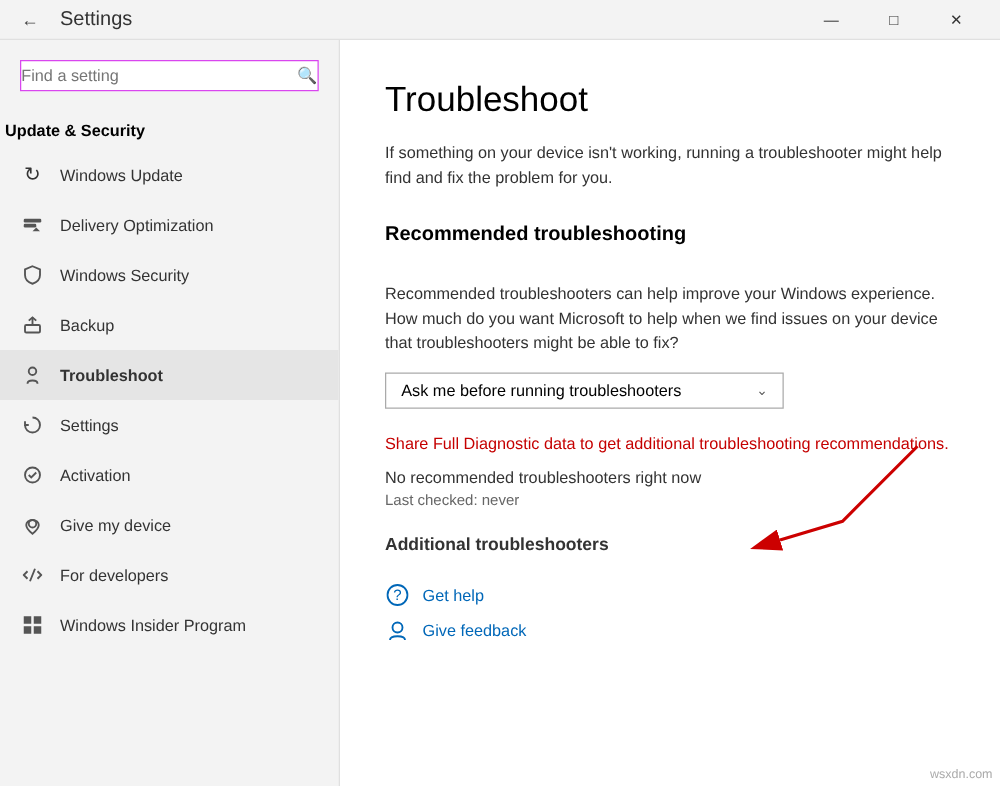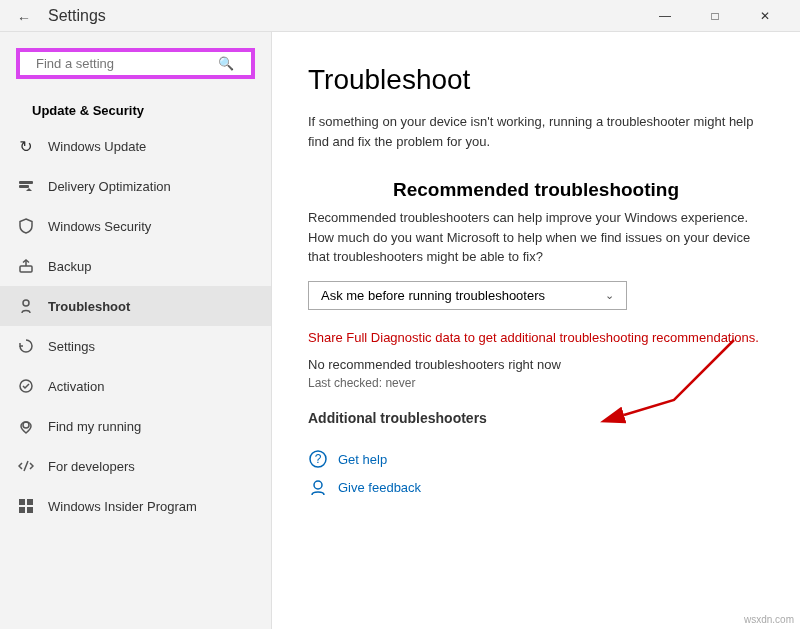--- a/index.html
+++ b/index.html
@@ -57,42 +57,42 @@
       overflow-y: auto;
       flex-shrink: 0;
       padding-bottom: 16px;
     }
     .sidebar-header {
       padding: 16px 16px 8px 16px;
     }
     .sidebar-search {
       display: flex;
       align-items: center;
-      border: 4px solid #d946ef;
+      border: 1px solid #d946ef;
       background: white;
-      padding: 4px 16px;
+      padding: 4px 0;
       margin-bottom: 12px;
     }
     .sidebar-search input {
       border: none;
       outline: none;
       font-size: 13px;
       flex: 1;
       background: transparent;
       color: #333;
     }
     .sidebar-search-icon {
       font-size: 13px;
       color: #555;
     }
     .sidebar-section-title {
       font-size: 13px;
       font-weight: 700;
       color: #000;
-      padding: 4px 16px 8px 32px;
+      padding: 4px 16px 8px 4px;
     }
     .sidebar-item {
       display: flex;
       align-items: center;
       padding: 10px 16px;
       cursor: pointer;
       font-size: 13px;
       color: #333;
       gap: 12px;
     }
@@ -122,25 +122,24 @@
       margin-bottom: 16px;
     }
     .main-subtitle {
       font-size: 13px;
       color: #333;
       line-height: 1.5;
       margin-bottom: 28px;
       max-width: 460px;
     }
     .section-heading {
-      font-size: 19px;
+      font-size: 16px;
       font-weight: 600;
       color: #000;
-      margin-bottom: 7px;
-      text-align: center;
+      margin-bottom: 28px;
     }
     .section-desc {
       font-size: 13px;
       color: #333;
       line-height: 1.5;
       margin-bottom: 14px;
       max-width: 460px;
     }
     .dropdown-btn {
       display: flex;
@@ -304,21 +303,21 @@
       </span>
       <span>Activation</span>
     </div>
     <div class="sidebar-item">
       <span class="sidebar-icon">
         <svg width="16" height="16" viewBox="0 0 16 16">
           <circle cx="8" cy="7" r="3" fill="none" stroke="#555" stroke-width="1.5"></circle>
           <path d="M8 4 C5 4 3 6 3 8 C3 11 8 15 8 15 C8 15 13 11 13 8 C13 6 11 4 8 4 Z" fill="none" stroke="#555" stroke-width="1.5"></path>
         </svg>
       </span>
-      <span>Find my running</span>
+      <span>Give my device</span>
     </div>
     <div class="sidebar-item">
       <span class="sidebar-icon">
         <svg width="16" height="16" viewBox="0 0 16 16">
           <polyline points="4,5 1,8 4,11" fill="none" stroke="#555" stroke-width="1.5"></polyline>
           <polyline points="12,5 15,8 12,11" fill="none" stroke="#555" stroke-width="1.5"></polyline>
           <line x1="10" y1="3" x2="6" y2="13" stroke="#555" stroke-width="1.5"></line>
         </svg>
       </span>
       <span>For developers</span>

